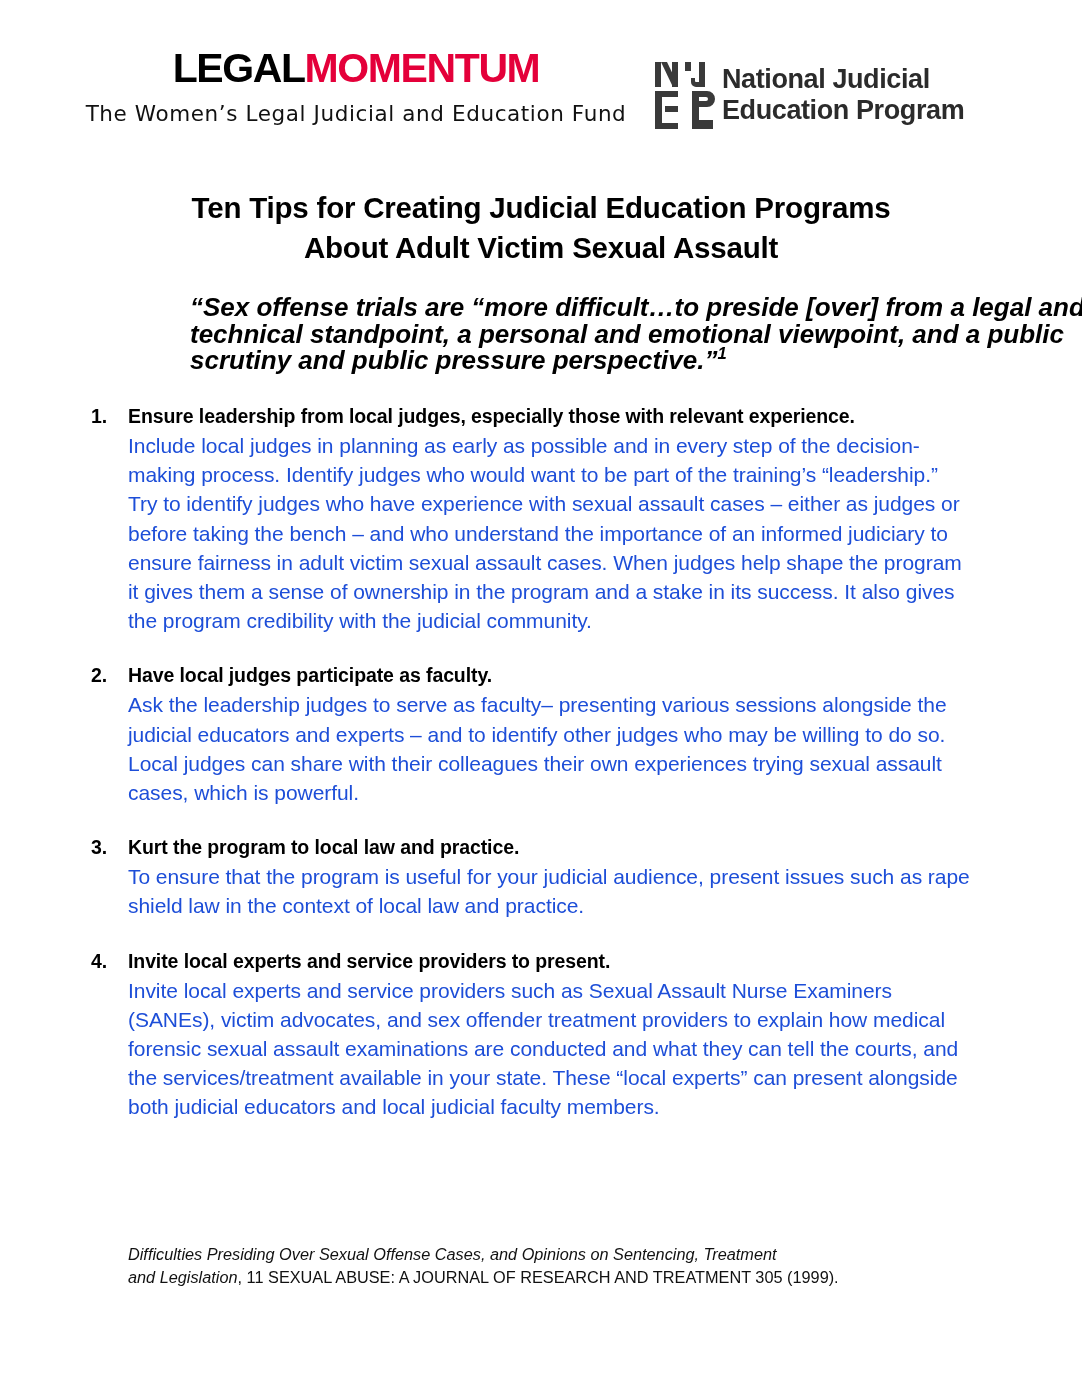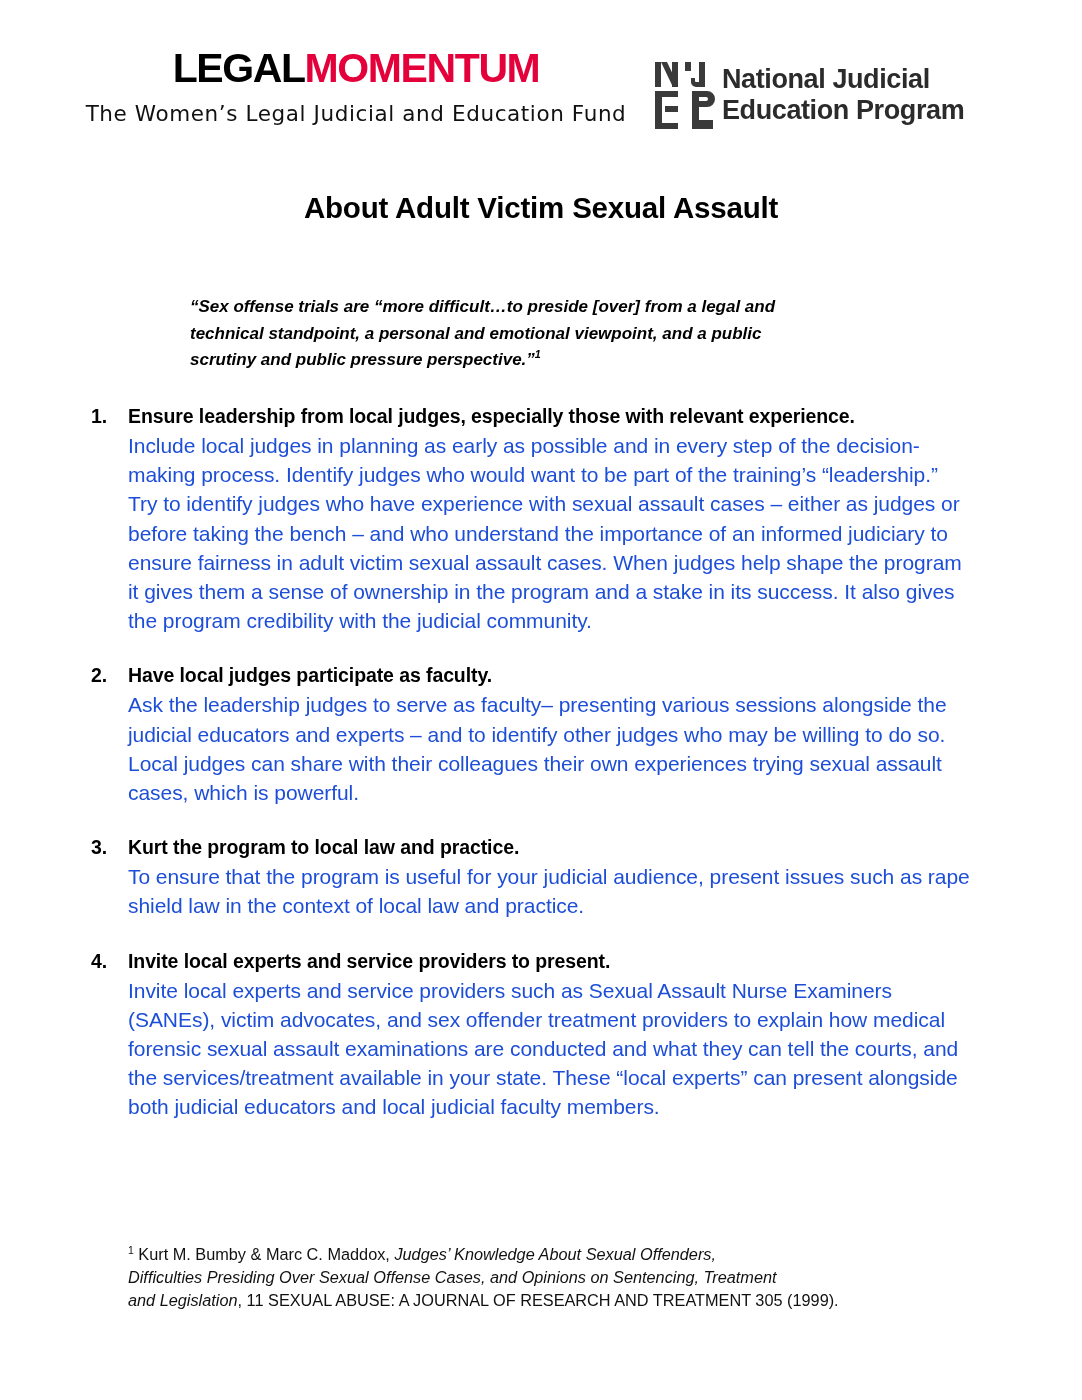--- a/index.html
+++ b/index.html
@@ -96,21 +96,21 @@
   .doc-title .tline { display: block; }
 
   
   .epigraph {
     position: absolute;
     left: 190px;
     top: 294px;
     width: 690px;
     font-weight: bold;
     font-style: italic;
-    font-size: 17px;
+    font-size: 26px;
     line-height: 26.5px;
     color: #000000;
   }
   .epigraph .qline { display: block; white-space: nowrap; }
   sup {
     font-size: 0.64em;
     vertical-align: super;
     line-height: 0;
   }
 
@@ -203,20 +203,21 @@
         </svg>
       </span>
       <span class="njep-text">
         <span>National Judicial</span><br>
         <span>Education Program</span>
       </span>
     </div>
   </div>
 
   <h1 class="doc-title">
+    <span class="tline">Ten Tips for Creating Judicial Education Programs</span>
     <span class="tline">About Adult Victim Sexual Assault</span>
   </h1>
 
   <div class="epigraph">
     <span class="qline">“Sex offense trials are “more difficult…to preside [over] from a legal and</span>
     <span class="qline">technical standpoint, a personal and emotional viewpoint, and a public</span>
     <span class="qline"><span>scrutiny and public pressure perspective.”</span><sup>1</sup></span>
   </div>
 
   <ol class="tips" style="list-style:none;margin:0;padding:0;">
@@ -241,18 +242,17 @@
 
     <li class="tip">
       <span class="tip-num">4.</span>
       <div class="tip-head">Invite local experts and service providers to present.</div>
       <div class="tip-body">Invite local experts and service providers such as Sexual Assault Nurse Examiners (SANEs), victim advocates, and sex offender treatment providers to explain how medical forensic sexual assault examinations are conducted and what they can tell the courts, and the services/treatment available in your state. These “local experts” can present alongside both judicial educators and local judicial faculty members.</div>
     </li>
 
   </ol>
 
   <div class="footnote">
-    <span class="fline"><sup>1</sup><span> Kurt M. Bumby &amp; Marc C. Maddox, </span><i>Judges’ Knowledge About Sexual Offenders,</i></span>
     <span class="fline"><i>Difficulties Presiding Over Sexual Offense Cases, and Opinions on Sentencing, Treatment</i></span>
     <span class="fline"><i>and Legislation</i><span>, 11 SEXUAL ABUSE: A JOURNAL OF RESEARCH AND TREATMENT 305 (1999).</span></span>
   </div>
 
 </div>
 
 </body></html>

